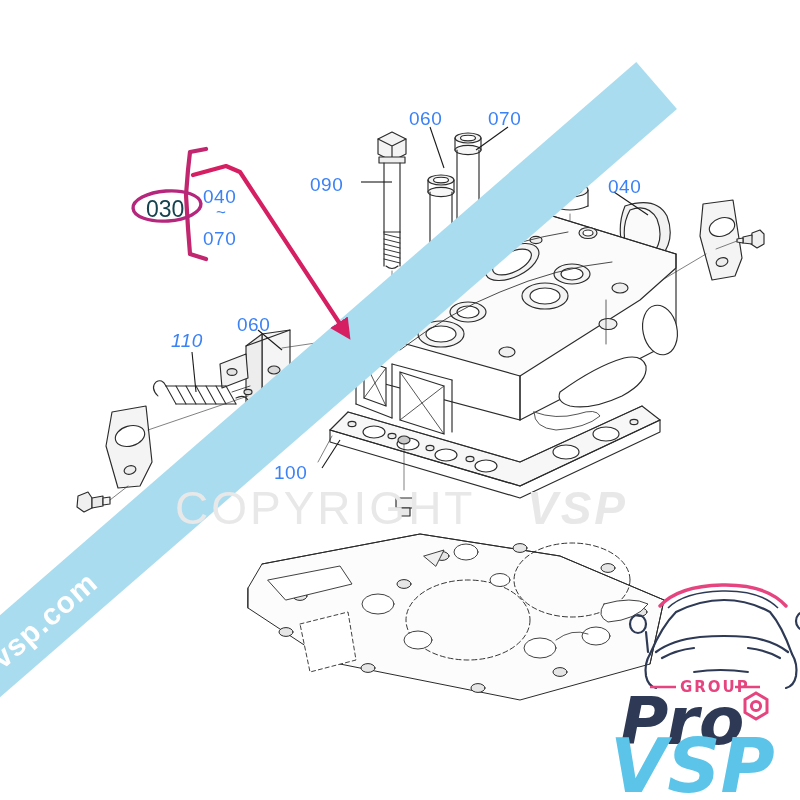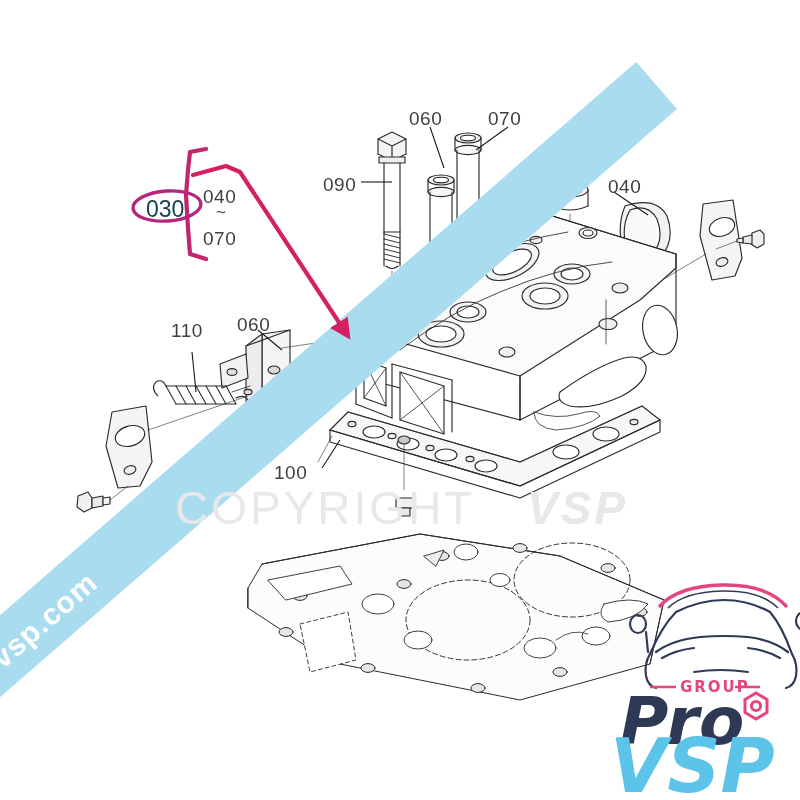--- a/index.html
+++ b/index.html
@@ -1,21 +1,21 @@
 <!DOCTYPE html>
 <html><head>
 <meta charset="utf-8">
 <style>
   html,body{margin:0;padding:0;background:#ffffff;}
   body{width:800px;height:800px;overflow:hidden;
        font-family:"Liberation Sans","DejaVu Sans",sans-serif;}
   #stage{position:relative;width:800px;height:800px;background:#fff;overflow:hidden;}
   .layer{position:absolute;left:0;top:0;width:800px;height:800px;}
   svg{display:block;}
-  .lbl{position:absolute;font-size:19px;color:#404040;letter-spacing:0.5px;
+  .lbl{position:absolute;font-size:19px;color:#3b82f6;letter-spacing:0.5px;
        font-family:"Liberation Sans","DejaVu Sans",sans-serif;white-space:nowrap;}
   .ann-num{position:absolute;font-size:23px;color:#14424f;white-space:nowrap;}
   .wm-band-text{font-size:30px;font-weight:bold;fill:#ffffff;letter-spacing:1px;
                 font-family:"Liberation Sans","DejaVu Sans",sans-serif;}
   .cr-text{font-size:46px;fill:#e8e8e8;letter-spacing:3px;
            font-family:"Liberation Sans","DejaVu Sans",sans-serif;}
   .logo-pro{font-size:66px;font-weight:bold;font-style:italic;fill:#2e3a55;
             font-family:"DejaVu Sans",sans-serif;}
   .logo-vsp{font-size:74px;font-weight:bold;font-style:italic;fill:#5bc4e8;
             font-family:"DejaVu Sans",sans-serif;}
@@ -285,26 +285,26 @@
 
     <ellipse cx="167" cy="206" rx="34" ry="15" fill="none" stroke="#b5277c" stroke-width="3.4" transform="rotate(-4 167 206)"></ellipse>
 
     <path d="M193 175 L226 166 L240 172 L344 330" fill="none" stroke="#d61f63" stroke-width="4.2" stroke-linecap="round" stroke-linejoin="round" marker-end="url(#arrowhead)"></path>
   </svg>
 
   <div class="ann-num" style="left:146px;top:196px;">030</div>
   <div class="lbl" style="left:203px;top:186px;">040</div>
   <div class="lbl" style="left:216px;top:203px;font-size:17px;">~</div>
   <div class="lbl" style="left:203px;top:228px;">070</div>
-  <div class="lbl" style="left:323px;top:174px;">090</div>
+  <div class="lbl" style="left:310px;top:174px;">090</div>
   <div class="lbl" style="left:409px;top:108px;">060</div>
   <div class="lbl" style="left:488px;top:108px;">070</div>
   <div class="lbl" style="left:608px;top:176px;">040</div>
   <div class="lbl" style="left:237px;top:314px;">060</div>
-  <div class="lbl" style="left:171px;top:320px;">110</div>
+  <div class="lbl" style="left:171px;top:330px;font-style:italic;">110</div>
   <div class="lbl" style="left:274px;top:462px;">100</div>
 
   <svg class="layer" viewBox="0 0 800 800" xmlns="http://www.w3.org/2000/svg">
 
     <g fill="none" stroke="#2e3a55" stroke-width="2.2" stroke-linecap="round">
       <path d="M650 654 Q662 626 676 612 Q700 600 724 600 Q748 600 770 612 Q782 626 792 654"></path>
       <path d="M656 652 Q672 640 700 637 Q724 635 748 637 Q772 640 788 652"></path>
       <path d="M650 654 Q644 664 646 676 Q648 686 656 688"></path>
       <path d="M792 654 Q798 664 796 676 Q794 686 786 688"></path>
       <path d="M662 658 Q676 650 694 648 M780 658 Q766 650 748 648"></path>

